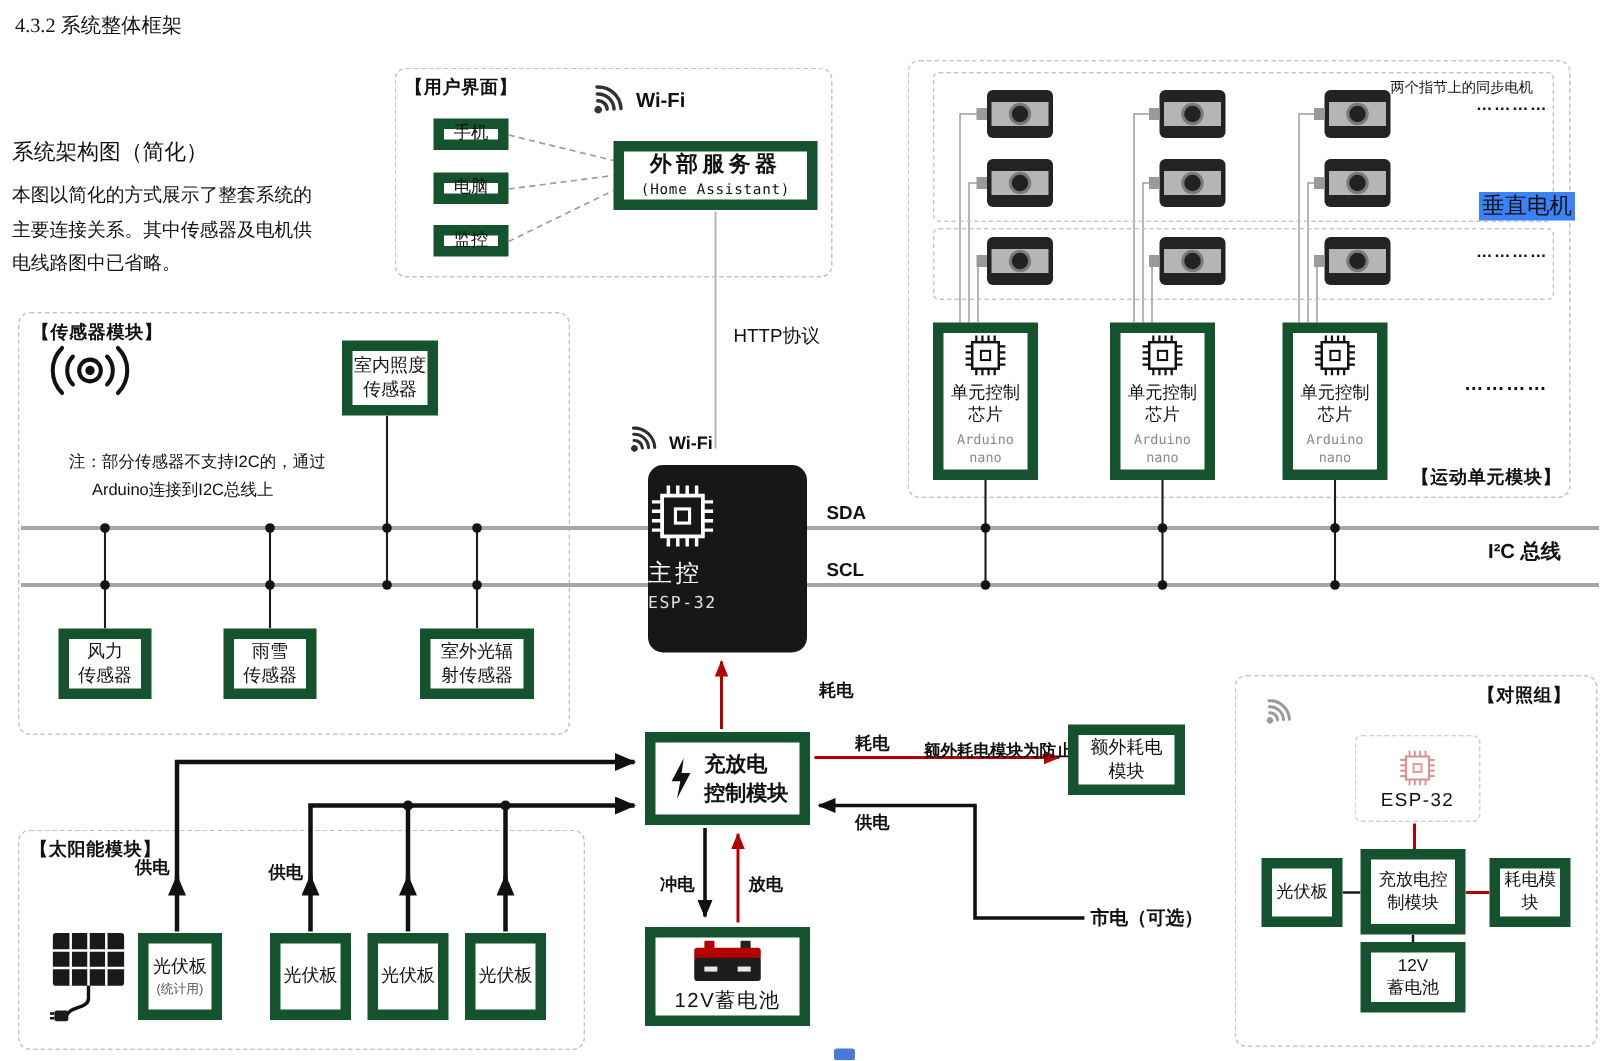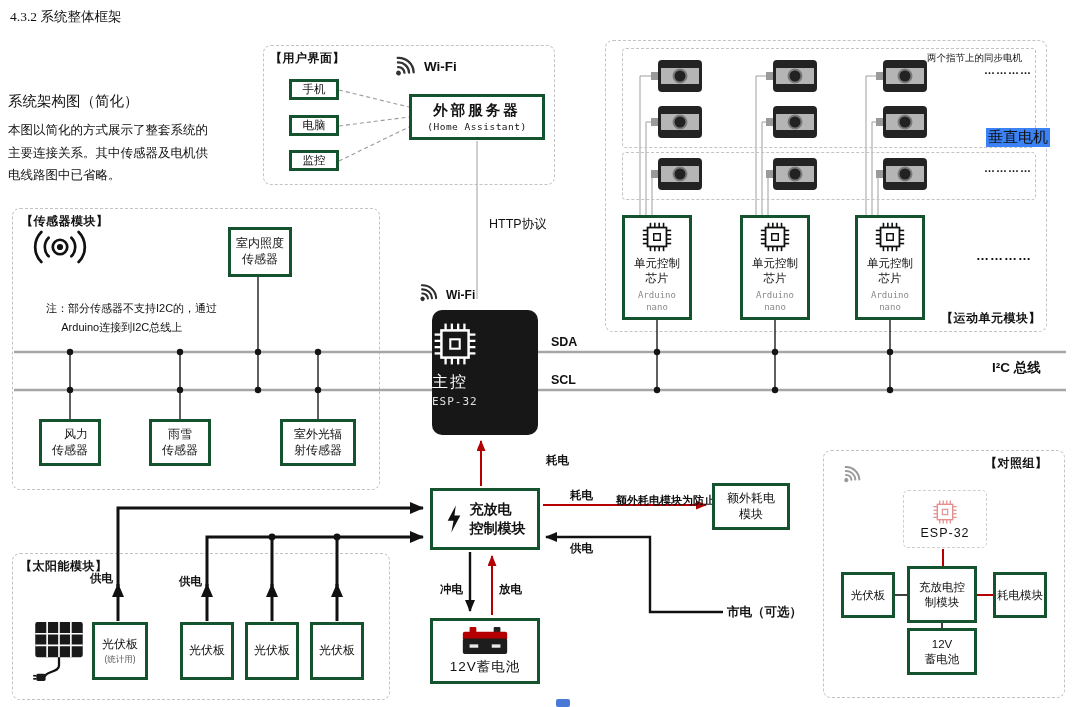--- a/index.html
+++ b/index.html
@@ -3,21 +3,21 @@
 <meta charset="utf-8">
 <style>
   *{margin:0;padding:0;box-sizing:border-box}
   html,body{background:#fff}
   body{font-family:"Liberation Sans",sans-serif;color:#111}
   .canvas{position:relative;width:1080px;height:707px;background:#fff;overflow:hidden}
   svg.wires{position:absolute;left:0;top:0;z-index:1}
   .el{position:absolute;z-index:2}
   .frame{position:absolute;border:1.5px dashed #c3c3c3;border-radius:8px;z-index:0;background:transparent}
   .frame.inner{border-radius:4px;border-width:1.2px;z-index:1}
-  .box{border:3px solid #14532d;background:#fff;display:flex;flex-direction:column;
+  .box{border:7px solid #14532d;background:#fff;display:flex;flex-direction:column;
        align-items:center;justify-content:center;text-align:center;
        white-space:pre-line;line-height:1.3;color:#111}
   .mlabel{font-weight:bold;font-size:12px;letter-spacing:.5px;color:#111}
   .slabel{font-size:11.5px;font-weight:600;color:#111}
   .serif{font-family:"Liberation Serif",serif}
   .mono{font-family:"DejaVu Sans Mono",monospace}
   .pre{white-space:pre-line}
   .prewrap{white-space:pre-wrap}
   .wifi{transform:rotate(42deg);color:#333}
   .dots{font-weight:bold;font-size:11px;letter-spacing:1px;color:#111;white-space:nowrap}
@@ -199,21 +199,21 @@
         <path d="M11,5.5 A20.5,20.5 0 0 0 11,34.5"></path>
         <path d="M40,11 A12.8,12.8 0 0 1 40,29"></path>
         <path d="M47,5.5 A20.5,20.5 0 0 1 47,34.5"></path>
       </g>
     </svg>
   </div>
   <div class="el box" style="left:228px;top:227px;width:64px;height:50px;font-size:12px;">室内照度
 传感器</div>
   <div class="el prewrap" style="left:46px;top:299px;font-size:11px;line-height:1.7;">注：部分传感器不支持I2C的，通过
      Arduino连接到I2C总线上</div>
-  <div class="el box" style="left:39px;top:419px;width:62px;height:47px;font-size:12px;text-align:right;">风力
+  <div class="el box" style="left:39px;top:419px;width:62px;height:47px;font-size:12px;">风力
 传感器</div>
   <div class="el box" style="left:149px;top:419px;width:62px;height:47px;font-size:12px;">雨雪
 传感器</div>
   <div class="el box" style="left:280px;top:419px;width:76px;height:47px;font-size:12px;">室外光辐
 射传感器</div>
 
   <div class="el" style="left:551px;top:335px;font-size:12.5px;font-weight:bold;">SDA</div>
   <div class="el" style="left:551px;top:373px;font-size:12.5px;font-weight:bold;">SCL</div>
   <div class="el" style="left:992px;top:359px;font-size:13.5px;font-weight:600;">I²C 总线</div>
 

